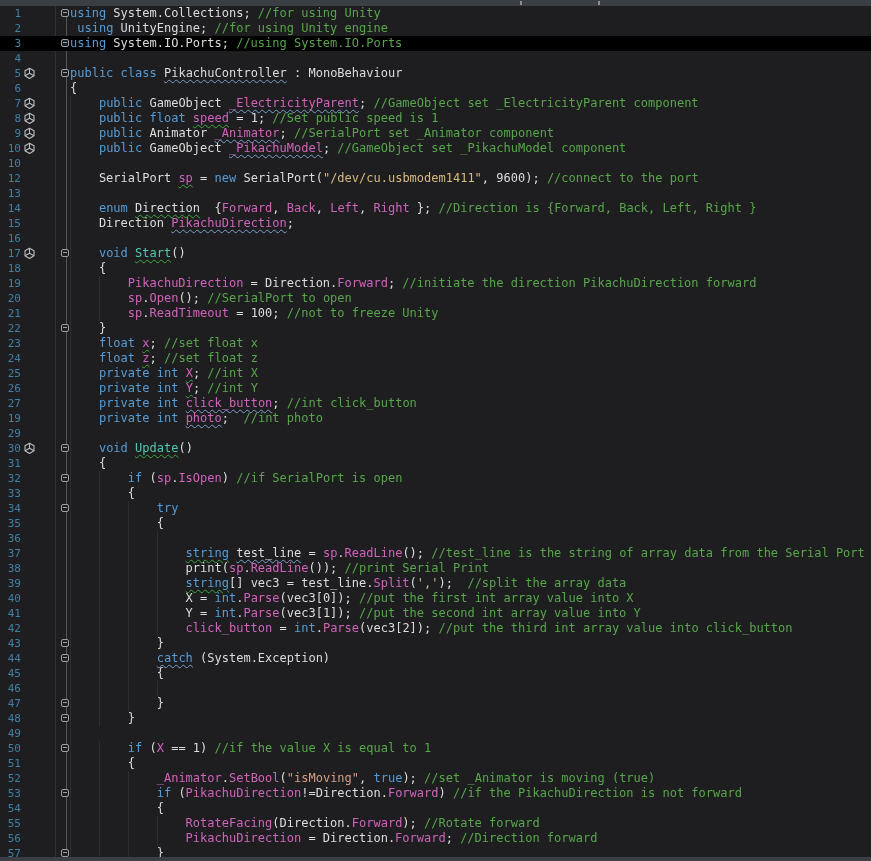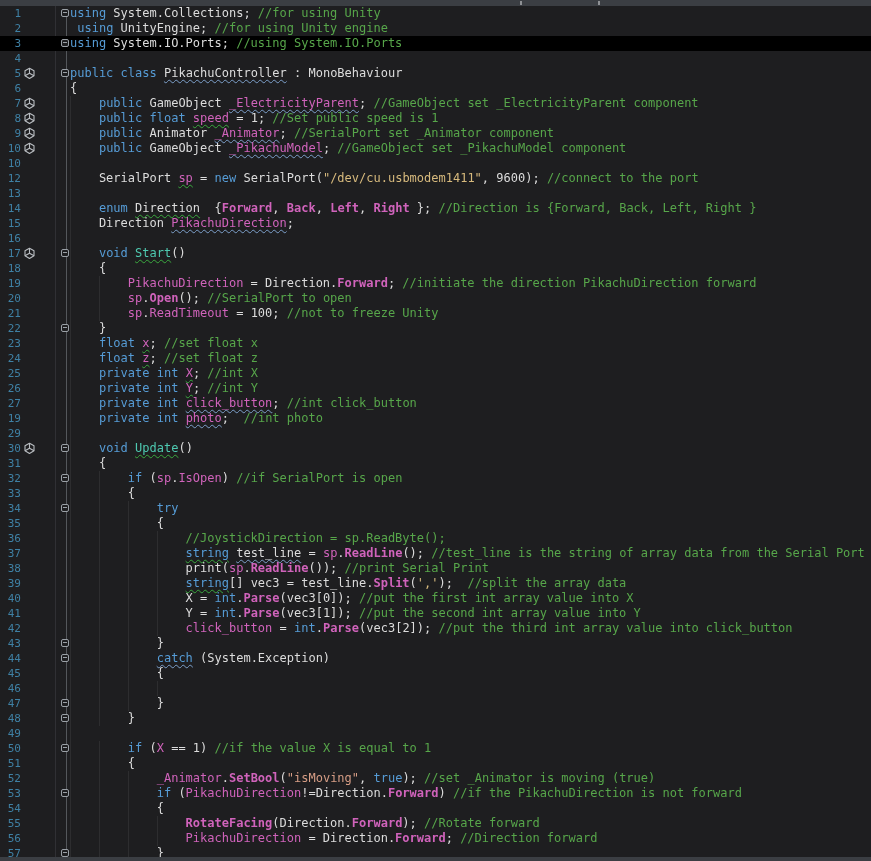--- a/index.html
+++ b/index.html
@@ -22,21 +22,21 @@
   .ln { position:absolute; left:0; top:0; width:21px; text-align:right; color:var(--ln,#3f81a5); font-size:11px; }
   .uicon { position:absolute; left:23px; top:1px; width:13px; height:13px; }
   .fold { position:absolute; left:61px; top:3px; width:8px; height:8px; box-sizing:border-box;
           border:1px solid #9aa0a6; border-radius:2px; background:var(--bg,#1e1e20); }
   .fold::after { content:""; position:absolute; left:1px; right:1px; top:2px; border-top:1px solid #9aa0a6; }
   .codetext { position:absolute; left:70px; top:0; white-space:pre; color:var(--pl,#dcdcdc); }
   .kw  { color:var(--kw,#569cd6); }
   .pl  { color:var(--pl,#dcdcdc); }
   .cm  { color:var(--cm,#57a64a); }
   .pk  { color:var(--pk,#d063bb); }
-  .pkb { color:var(--pk,#d063bb); font-weight:bold;text-align:right; }
+  .pkb { color:var(--pk,#d063bb); font-weight:normal;text-align:right; }
   .te  { color:var(--te,#4ec9b0); }
   .st  { color:var(--st,#d7ba7d); }
   .s2  { color:var(--s2,#d69d85); }
   .sqg { text-decoration:underline; text-decoration-style:wavy; text-decoration-color:#3aa93e;
          text-decoration-thickness:1px; text-underline-offset:2px; }
   .sqb { text-decoration:underline; text-decoration-style:wavy; text-decoration-color:#7c9fc9;
          text-decoration-thickness:1px; text-underline-offset:2px; }
 </style>
 </head>
 <body>
@@ -113,21 +113,21 @@
     <g fill="none" stroke="#b9bdc1" stroke-width="1.1" stroke-linejoin="round">
       <path d="M6.5 1.2 L11 3.7 L11 8.8 L6.5 11.4 L2 8.8 L2 3.7 Z"></path>
       <path d="M6.5 6.2 L6.5 1.2 M6.5 6.2 L11 8.8 M6.5 6.2 L2 8.8"></path>
     </g>
   </svg><span class="fold start"></span><span class="codetext"><span class="pl">    </span><span class="kw">void</span><span class="pl"> </span><span class="te sqg">Update</span><span class="pl">()</span></span></div>
       <div class="line"><div class="guide" style="left: 70px;"></div><span class="ln">31</span><span class="codetext"><span class="pl">    {</span></span></div>
       <div class="line"><div class="guide" style="left: 70px;"></div><div class="guide" style="left: 98.9px;"></div><span class="ln">32</span><span class="fold start"></span><span class="codetext"><span class="pl">        </span><span class="kw">if</span><span class="pl"> (</span><span class="pk">sp</span><span class="pl">.</span><span class="pk">IsOpen</span><span class="pl">) </span><span class="cm">//if SerialPort is open</span></span></div>
       <div class="line"><div class="guide" style="left: 70px;"></div><div class="guide" style="left: 98.9px;"></div><span class="ln">33</span><span class="codetext"><span class="pl">        {</span></span></div>
       <div class="line"><div class="guide" style="left: 70px;"></div><div class="guide" style="left: 98.9px;"></div><div class="guide" style="left: 127.8px;"></div><span class="ln">34</span><span class="fold start"></span><span class="codetext"><span class="pl">            </span><span class="kw">try</span></span></div>
       <div class="line"><div class="guide" style="left: 70px;"></div><div class="guide" style="left: 98.9px;"></div><div class="guide" style="left: 127.8px;"></div><span class="ln">35</span><span class="codetext"><span class="pl">            {</span></span></div>
-      <div class="line"><div class="guide" style="left: 70px;"></div><div class="guide" style="left: 98.9px;"></div><div class="guide" style="left: 127.8px;"></div><div class="guide" style="left: 156.7px;"></div><span class="ln">36</span><span class="codetext"><span class="pl">                </span><span class="cm">//JoystickDirection = sp.ReadByte();</span></span></div>
+      <div class="line"><div class="guide" style="left: 70px;"></div><div class="guide" style="left: 98.9px;"></div><div class="guide" style="left: 127.8px;"></div><div class="guide" style="left: 156.7px;"></div><span class="ln">36</span></div>
       <div class="line"><div class="guide" style="left: 70px;"></div><div class="guide" style="left: 98.9px;"></div><div class="guide" style="left: 127.8px;"></div><div class="guide" style="left: 156.7px;"></div><span class="ln">37</span><span class="codetext"><span class="pl">                </span><span class="kw sqg">string</span><span class="pl"> </span><span class="pl sqb">test_line</span><span class="pl"> = </span><span class="pk">sp</span><span class="pl">.</span><span class="pkb">ReadLine</span><span class="pl">(); </span><span class="cm">//test_line is the string of array data from the Serial Port</span></span></div>
       <div class="line"><div class="guide" style="left: 70px;"></div><div class="guide" style="left: 98.9px;"></div><div class="guide" style="left: 127.8px;"></div><div class="guide" style="left: 156.7px;"></div><span class="ln">38</span><span class="codetext"><span class="pl">                print(</span><span class="pk">sp</span><span class="pl">.</span><span class="pkb">ReadLine</span><span class="pl">()); </span><span class="cm">//print Serial Print</span></span></div>
       <div class="line"><div class="guide" style="left: 70px;"></div><div class="guide" style="left: 98.9px;"></div><div class="guide" style="left: 127.8px;"></div><div class="guide" style="left: 156.7px;"></div><span class="ln">39</span><span class="codetext"><span class="pl">                </span><span class="kw sqg">string</span><span class="pl">[] vec3 = test_line.</span><span class="pkb">Split</span><span class="pl">(</span><span class="st">','</span><span class="pl">);  </span><span class="cm">//split the array data</span></span></div>
       <div class="line"><div class="guide" style="left: 70px;"></div><div class="guide" style="left: 98.9px;"></div><div class="guide" style="left: 127.8px;"></div><div class="guide" style="left: 156.7px;"></div><span class="ln">40</span><span class="codetext"><span class="pl">                X = </span><span class="kw">int</span><span class="pl">.</span><span class="pkb">Parse</span><span class="pl">(vec3[0]); </span><span class="cm">//put the first int array value into X</span></span></div>
       <div class="line"><div class="guide" style="left: 70px;"></div><div class="guide" style="left: 98.9px;"></div><div class="guide" style="left: 127.8px;"></div><div class="guide" style="left: 156.7px;"></div><span class="ln">41</span><span class="codetext"><span class="pl">                Y = </span><span class="kw">int</span><span class="pl">.</span><span class="pkb">Parse</span><span class="pl">(vec3[1]); </span><span class="cm">//put the second int array value into Y</span></span></div>
       <div class="line"><div class="guide" style="left: 70px;"></div><div class="guide" style="left: 98.9px;"></div><div class="guide" style="left: 127.8px;"></div><div class="guide" style="left: 156.7px;"></div><span class="ln">42</span><span class="codetext"><span class="pl">                </span><span class="pk">click_button</span><span class="pl"> = </span><span class="kw">int</span><span class="pl">.</span><span class="pkb">Parse</span><span class="pl">(vec3[2]); </span><span class="cm">//put the third int array value into click_button</span></span></div>
       <div class="line"><div class="guide" style="left: 70px;"></div><div class="guide" style="left: 98.9px;"></div><div class="guide" style="left: 127.8px;"></div><span class="ln">43</span><span class="fold end"></span><span class="codetext"><span class="pl">            }</span></span></div>
       <div class="line"><div class="guide" style="left: 70px;"></div><div class="guide" style="left: 98.9px;"></div><div class="guide" style="left: 127.8px;"></div><span class="ln">44</span><span class="fold start"></span><span class="codetext"><span class="pl">            </span><span class="kw sqb">catch</span><span class="pl"> (System.Exception)</span></span></div>
       <div class="line"><div class="guide" style="left: 70px;"></div><div class="guide" style="left: 98.9px;"></div><div class="guide" style="left: 127.8px;"></div><span class="ln">45</span><span class="codetext"><span class="pl">            {</span></span></div>
       <div class="line"><div class="guide" style="left: 70px;"></div><div class="guide" style="left: 98.9px;"></div><div class="guide" style="left: 127.8px;"></div><div class="guide" style="left: 156.7px;"></div><span class="ln">46</span><span class="codetext"></span></div>

